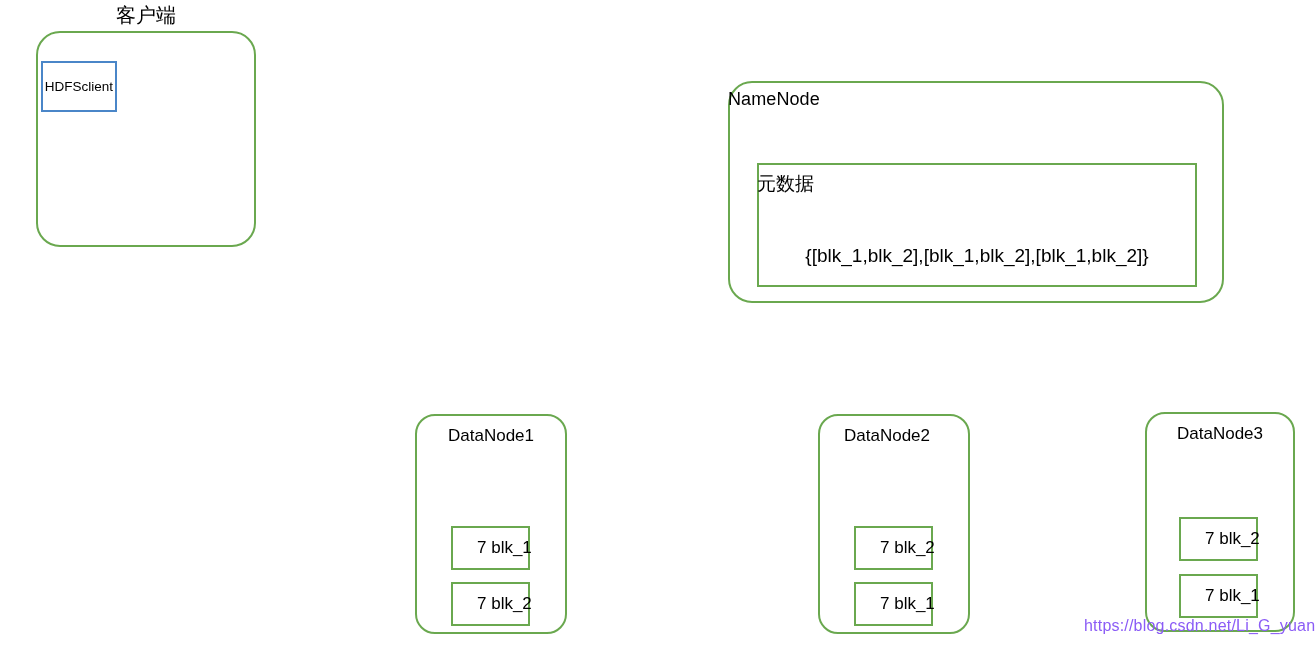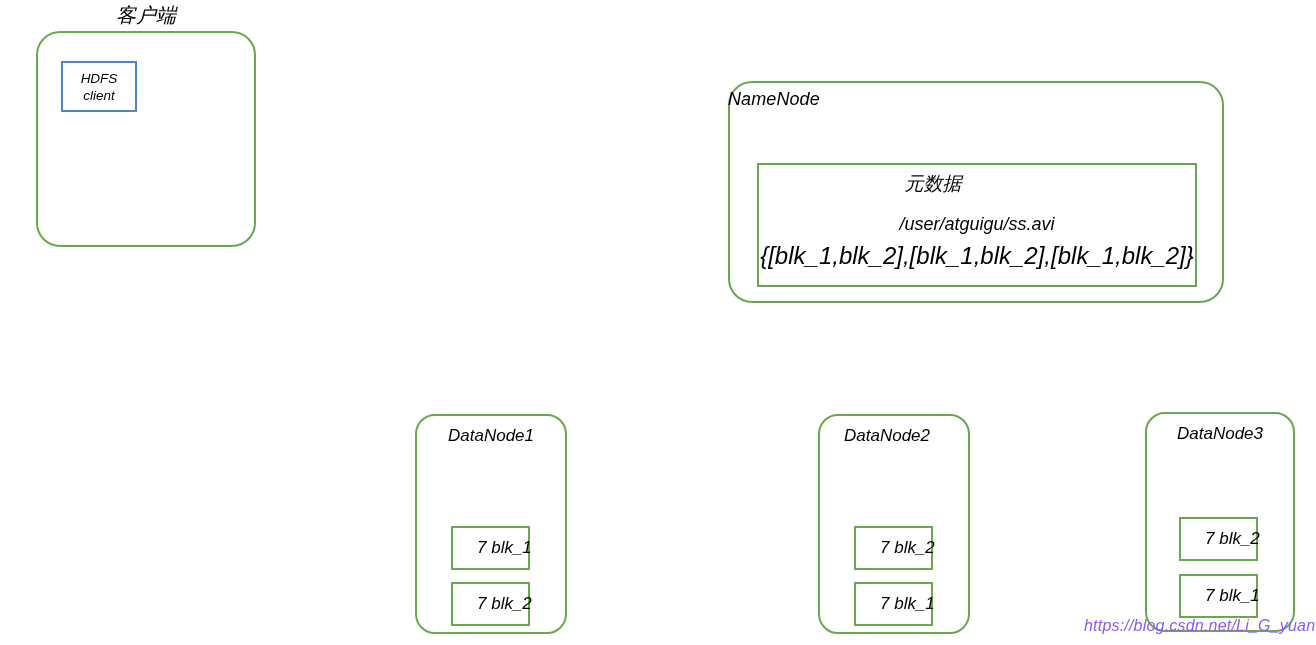--- a/index.html
+++ b/index.html
@@ -12,21 +12,20 @@
     font-family: "Liberation Sans", "DejaVu Sans", sans-serif;
     color: #000000;
     -webkit-font-smoothing: antialiased;
   }
   #canvas {
     position: relative;
     width: 1316px;
     height: 645px;
     background: #ffffff;
     overflow: hidden;
-    font-style: italic;
   }
 
   
   .rbox {
     position: absolute;
     box-sizing: border-box;
     border: 2px solid #6aa84f;
     background: #ffffff;
   }
   .rbox.round-lg  { border-radius: 24px; }
@@ -57,26 +56,25 @@
     width: 220px;
     height: 216px;
   }
   #hdfs-client-box {
     left: 41px;
     top: 61px;
     width: 76px;
     height: 51px;
     border: 2px solid #4a86c8;
     display: flex;
-    flex-direction: column;
+    flex-direction: row;
     align-items: center;
     justify-content: center;
     line-height: 17px;
     font-size: 13.5px;
-    margin-left: 20px;
   }
   #hdfs-client-box .ln { display: block; }
 
   
   #namenode-box {
     left: 728px;
     top: 81px;
     width: 496px;
     height: 222px;
   }
@@ -94,41 +92,40 @@
     left: 757px;
     top: 163px;
     width: 440px;
     height: 124px;
   }
   #metadata-title {
     position: absolute;
     left: 757px;
     top: 170px;
     width: 352px;
-    text-align: center;
     font-family: "DejaVu Serif", "Liberation Serif", serif;
     font-size: 19px;
     line-height: 26px;
   }
   #metadata-path {
     position: absolute;
     left: 757px;
     top: 212px;
     width: 440px;
     text-align: center;
     font-size: 18px;
     line-height: 24px;
   }
   #metadata-blocks {
     position: absolute;
     left: 757px;
     top: 243px;
     width: 440px;
     text-align: center;
-    font-size: 24px;
+    font-size: 19px;
     line-height: 26px;
     white-space: nowrap;
   }
 
   
   .datanode-title {
     position: absolute;
     text-align: center;
     font-size: 17px;
     line-height: 22px;
@@ -187,21 +184,20 @@
   </div>
 
   <div id="namenode-box" class="rbox round-lg"></div>
 
   <div id="namenode-title">NameNode</div>
 
   <div id="metadata-box" class="sbox"></div>
 
   <div id="metadata-title">元数据</div>
 
-  <div id="metadata-path">/user/atguigu/ss.avi</div>
 
   <div id="metadata-blocks">{[blk_1,blk_2],[blk_1,blk_2],[blk_1,blk_2]}</div>
 
   <div id="datanode1-box" class="rbox round-md"></div>
   <div id="datanode1-title" class="datanode-title">DataNode1</div>
   <div id="dn1-blk1" class="sbox blk">7 blk_1</div>
   <div id="dn1-blk2" class="sbox blk">7 blk_2</div>
 
   <div id="datanode2-box" class="rbox round-md"></div>
   <div id="datanode2-title" class="datanode-title">DataNode2</div>

